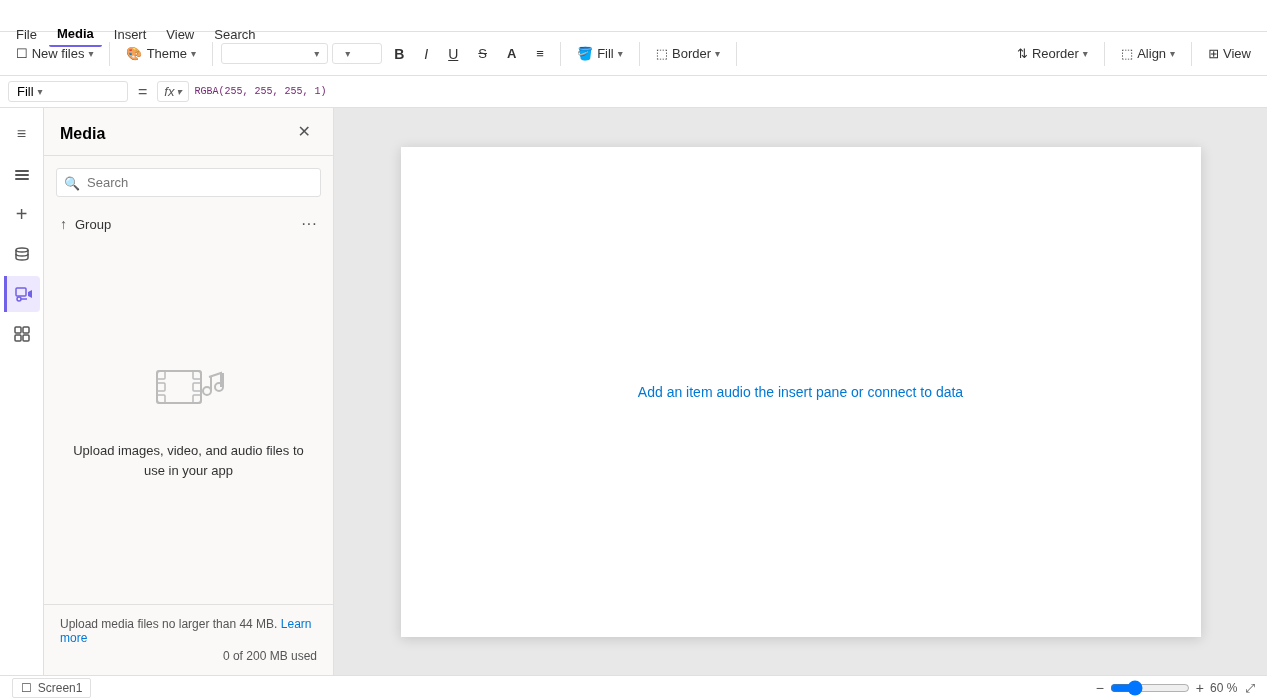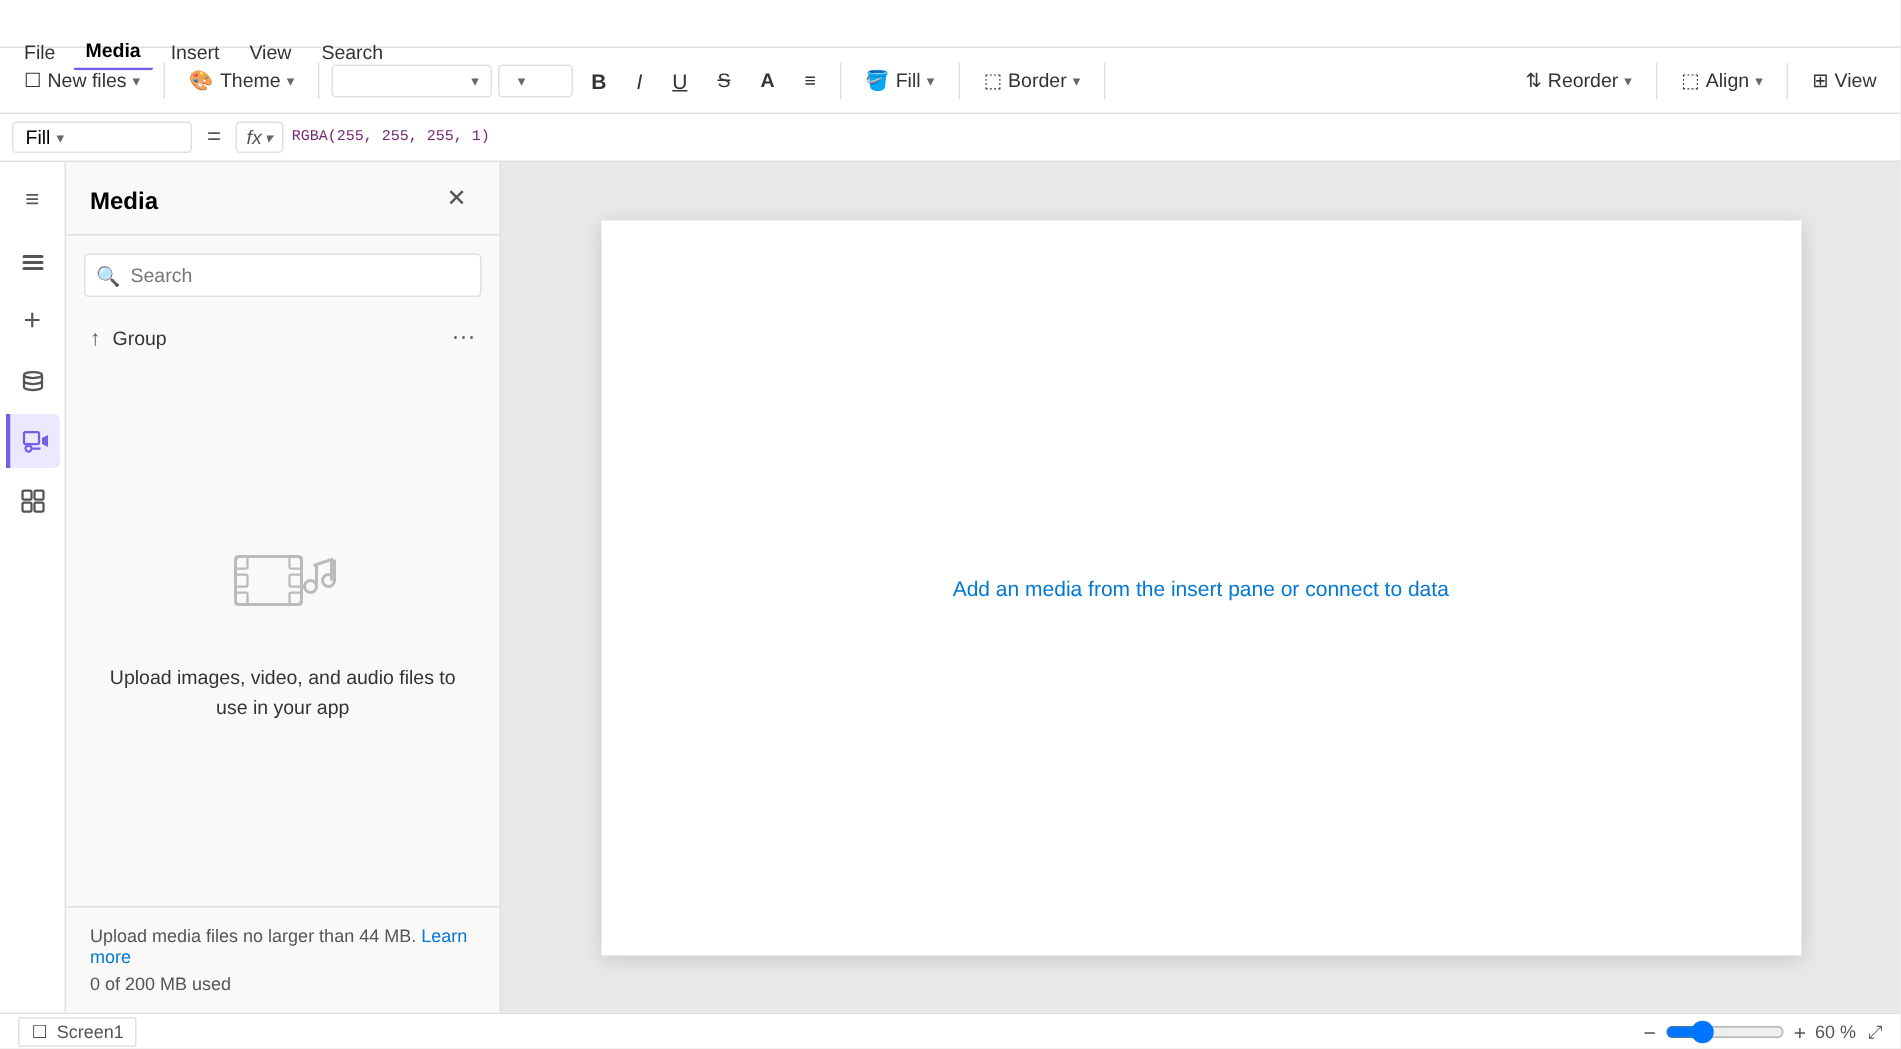--- a/index.html
+++ b/index.html
@@ -122,21 +122,21 @@
       justify-content: center; flex: 1; gap: 7px; padding: 20px;
     }
     .empty-icon { font-size: 48px; color: #bbb; }
     .empty-text { text-align: center; color: #333; font-size: 13px; line-height: 1.5; }
 
     .panel-footer {
       padding: 12px 16px; border-top: 1px solid #e0e0e0;
       font-size: 12px; color: #555;
     }
     .panel-footer a { color: #0078d4; text-decoration: none; }
-    .storage-info { font-size: 12px; color: #555; margin-top: 4px; }
+    .storage-info { text-align: right; font-size: 12px; color: #555; margin-top: 4px; }
 
     
     .canvas-area {
       flex: 1; background: #e8e8e8; display: flex; align-items: center;
       justify-content: center; position: relative; overflow: hidden;
     }
     .canvas-screen {
       background: #fff; width: 800px; height: 490px;
       box-shadow: 0 2px 12px rgba(0,0,0,0.15);
       display: flex; align-items: center; justify-content: center;
@@ -353,21 +353,21 @@
     <div class="panel-footer">
       <span>Upload media files no larger than 44 MB.</span>
       <a href="#">Learn more</a>
       <div class="storage-info">0 of 200 MB used</div>
     </div>
   </div>
 
   <div class="canvas-area">
     <div class="canvas-screen">
       <div class="canvas-hint">
-        <span>Add an media from the insert pane or</span>
+        <span>Add an item audio the insert pane or</span>
         <a href="#">connect to data</a>
       </div>
     </div>
   </div>
 
 </div>
 
 <div class="status-bar">
   <div class="status-left">
     <div class="screen-tab">

